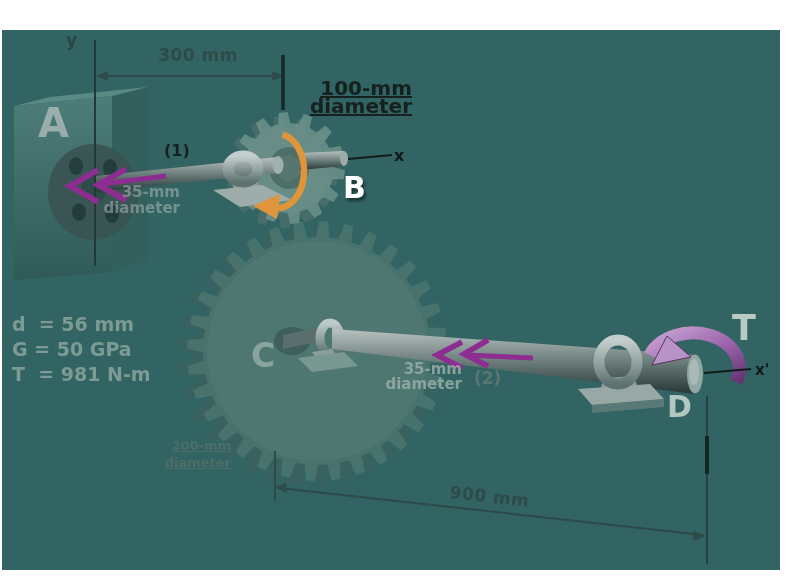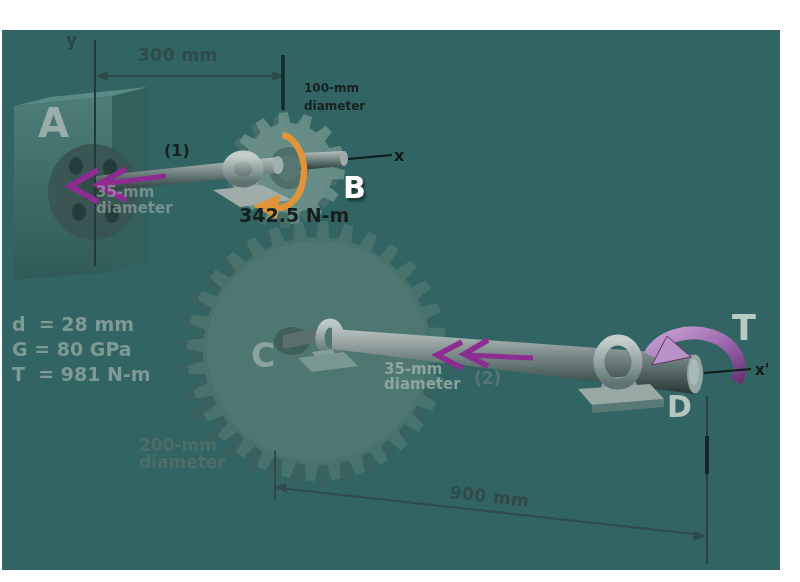--- a/index.html
+++ b/index.html
@@ -5,37 +5,37 @@
   html,body{margin:0;padding:0;background:#ffffff;}
   #canvas{position:relative;width:800px;height:582px;background:#ffffff;overflow:hidden;
           font-family:"DejaVu Sans",sans-serif;}
   #scene-bg{position:absolute;left:2px;top:30px;width:778px;height:540px;background:#316463;}
   #fig-svg{position:absolute;left:0;top:0;width:800px;height:582px;}
   .lbl{position:absolute;font-weight:bold;white-space:pre-line;}
   .dimtxt{color:#2e4b49;font-size:17px;letter-spacing:.5px;}
   .darktxt{color:#16211f;}
   .bigletter{color:#aebcb9;}
   .whiteletter{color:#ffffff;text-shadow:2px 3px 3px rgba(5,15,15,.55);}
-  .center{text-align:left;}
+  .center{text-align:right;}
   #lbl-y{left:66px;top:30px;font-size:17px;color:#2a4745;}
   #lbl-300{left:138px;top:45px;width:100px;}
   #lbl-A{left:38px;top:100px;font-size:40px;opacity:.8;}
   #lbl-seg1{left:164px;top:141px;font-size:16px;}
   #lbl-d35-1{left:96px;top:184px;width:84px;font-size:15px;line-height:16px;opacity:.55;color:#a9b8b5;}
   #lbl-T1{left:72px;top:202px;font-size:38px;}
   #lbl-T1 sub{font-size:24px;}
-  #lbl-d100{left:304px;top:79px;width:108px;font-size:12px;line-height:18px;}
+  #lbl-d100{left:304px;top:79px;width:108px;font-size:20px;line-height:18px;text-decoration:underline;}
   #lbl-342{left:239px;top:204px;font-size:19px;}
   #lbl-B{left:343px;top:170px;font-size:30px;}
   #lbl-x{left:394px;top:146px;font-size:16px;color:#101b1a;}
   #given{left:12px;top:312px;font-size:19px;line-height:25px;white-space:pre;color:#7d9a95;}
   #lbl-C{left:251px;top:336px;font-size:33px;color:#93aca4;opacity:.85;}
   #lbl-d35-2{left:384px;top:362px;width:78px;font-size:15px;line-height:15px;opacity:.8;color:#9db1ab;}
   #lbl-seg2{left:474px;top:368px;font-size:17px;color:#5b7672;}
-  #lbl-d200{left:139px;top:437px;width:92px;line-height:17px;color:#4c6d68;font-size:17px;}
+  #lbl-d200{left:139px;top:437px;width:92px;line-height:17px;color:#4c6d68;font-size:13px;text-decoration:underline;}
   #lbl-D{left:667px;top:389px;font-size:30px;color:#b3c6bf;}
   #lbl-T{left:732px;top:308px;font-size:35px;color:#b9cbc5;}
   #lbl-xp{left:755px;top:361px;font-size:15px;color:#101b1a;}
   #lbl-900{left:451px;top:482px;transform:rotate(6.3deg);transform-origin:left top;}
 </style>
 </head>
 <body>
 
 <div id="canvas">
   <div id="scene-bg"></div>
@@ -169,24 +169,23 @@
   </svg>
 
   <div class="lbl" id="lbl-y">y</div>
   <div class="lbl dimtxt center" id="lbl-300">300 mm</div>
   <div class="lbl bigletter" id="lbl-A">A</div>
   <div class="lbl darktxt" id="lbl-seg1">(1)</div>
   <div class="lbl center" id="lbl-d35-1">35-mm
 diameter</div>
   <div class="lbl darktxt center" id="lbl-d100">100-mm
 diameter</div>
-  <div class="lbl darktxt" id="lbl-342">342.5 N-m</div>
   <div class="lbl whiteletter" id="lbl-B">B</div>
   <div class="lbl" id="lbl-x">x</div>
-  <div class="lbl" id="given"><div>d  = 28 mm</div><div>G = 80 GPa</div><div>T  = 981 N-m</div></div>
+  <div class="lbl" id="given"><div>d  = 56 mm</div><div>G = 50 GPa</div><div>T  = 981 N-m</div></div>
   <div class="lbl" id="lbl-C">C</div>
   <div class="lbl center" id="lbl-d35-2">35-mm
 diameter</div>
   <div class="lbl" id="lbl-seg2">(2)</div>
   <div class="lbl center" id="lbl-d200">200-mm
 diameter</div>
   <div class="lbl" id="lbl-D">D</div>
   <div class="lbl" id="lbl-T">T</div>
   <div class="lbl" id="lbl-xp">x'</div>
   <div class="lbl dimtxt" id="lbl-900">900 mm</div>

